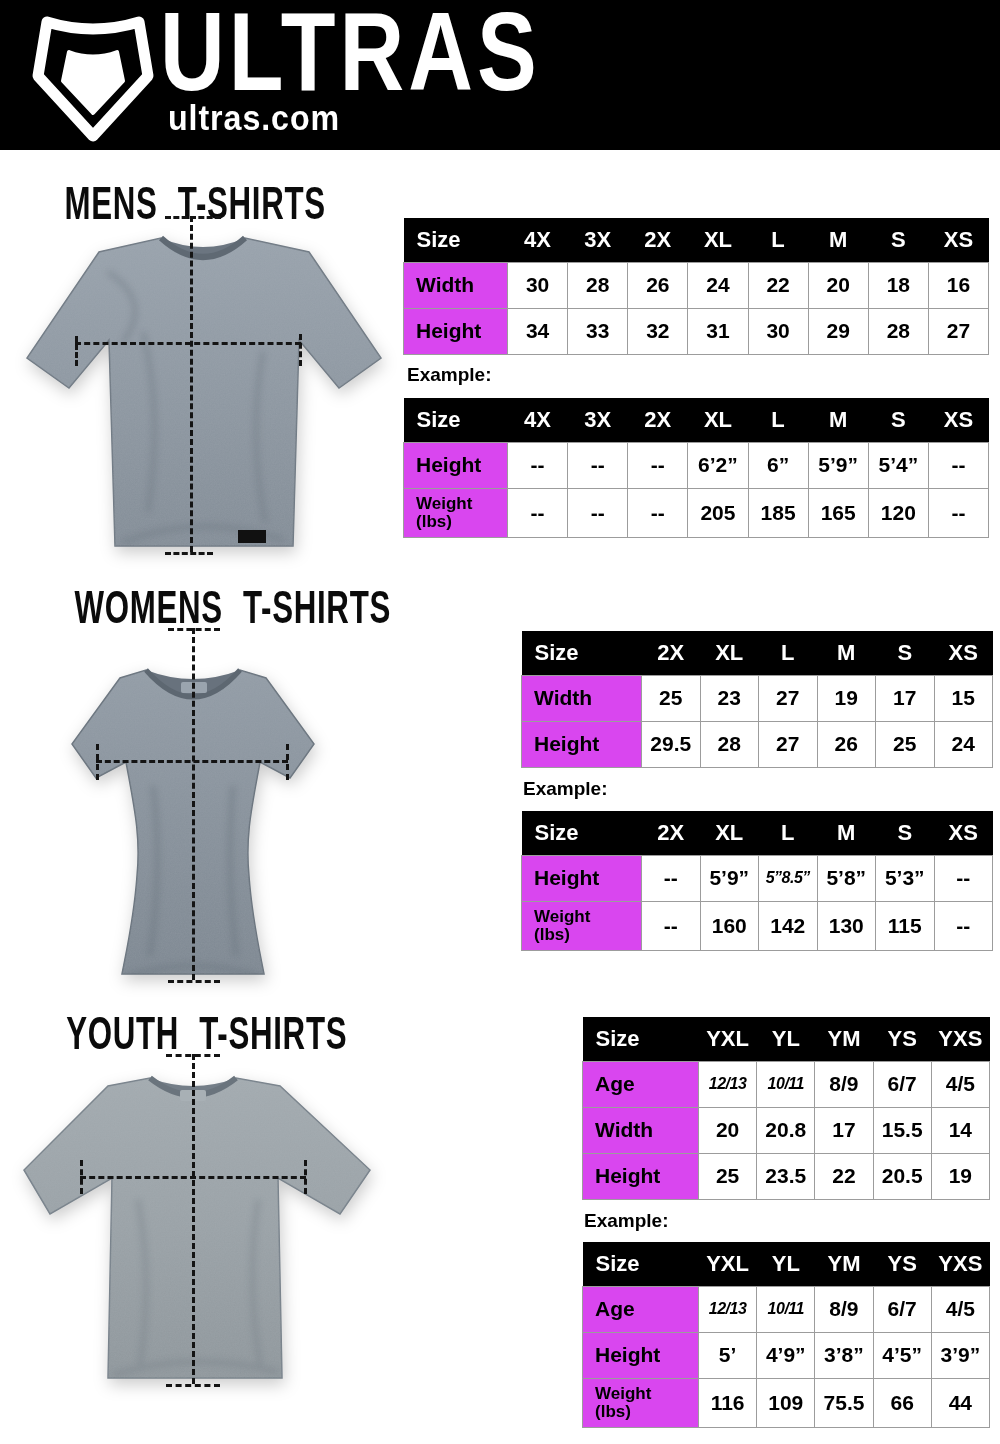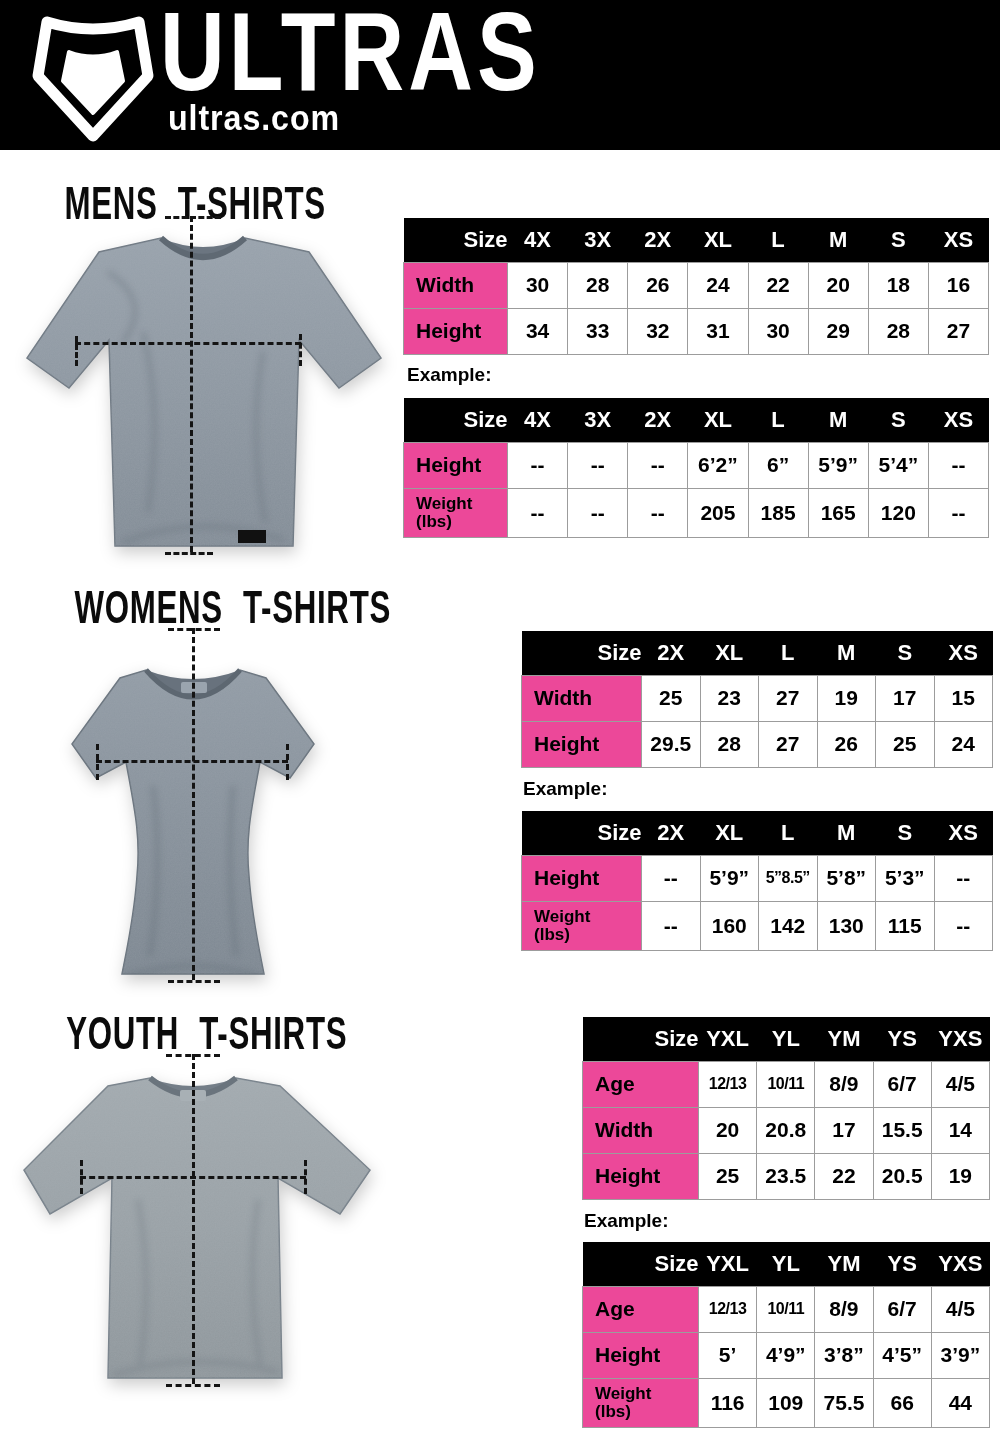--- a/index.html
+++ b/index.html
@@ -32,29 +32,29 @@
   .mv { border-left:3px dashed #141414; width:0; }
   .mh { border-top:3px dashed #141414; height:0; }
 
   
   .tablebox { position:absolute; }
   table.grid { border-collapse:collapse; table-layout:fixed; width:100%; }
   .grid thead tr { height:44px; }
   .grid tbody tr { height:46px; }
   .grid tbody tr.wrow { height:49px; }
   .grid thead th { background:#000; color:#fff; font-size:22px; font-weight:bold; }
-  .grid thead th:first-child { text-align:right; padding-left:13px; }
+  .grid thead th:first-child { text-align:left; padding-left:13px; }
   .grid thead th:not(:first-child) { text-align:center; }
   .grid tbody th { text-align:left; padding-left:12px; font-size:21px; font-weight:bold;
-                   color:#000; border:1px solid #9c9c9c; background:#ec4899;
+                   color:#000; border:1px solid #9c9c9c; background:#d946ef;
                    white-space:pre-line; line-height:1.05; }
   .grid tbody th.two { font-size:17px; }
   .grid td { text-align:center; font-size:21px; font-weight:bold; color:#000;
              border:1px solid #9c9c9c; background:#fff; }
-  .grid td.sm { font-size:16px; letter-spacing:-0.5px; }
+  .grid td.sm { font-size:16px; letter-spacing:-0.5px;font-style:italic; }
   .t-mens  .col-label{ width:104px; }
   .t-wom   .col-label{ width:120px; }
   .t-youth .col-label{ width:116px; }
 
   .example { position:absolute; font-size:19px; font-weight:bold; color:#000; }
 </style>
 </head>
 <body>
 
 <div class="page">

